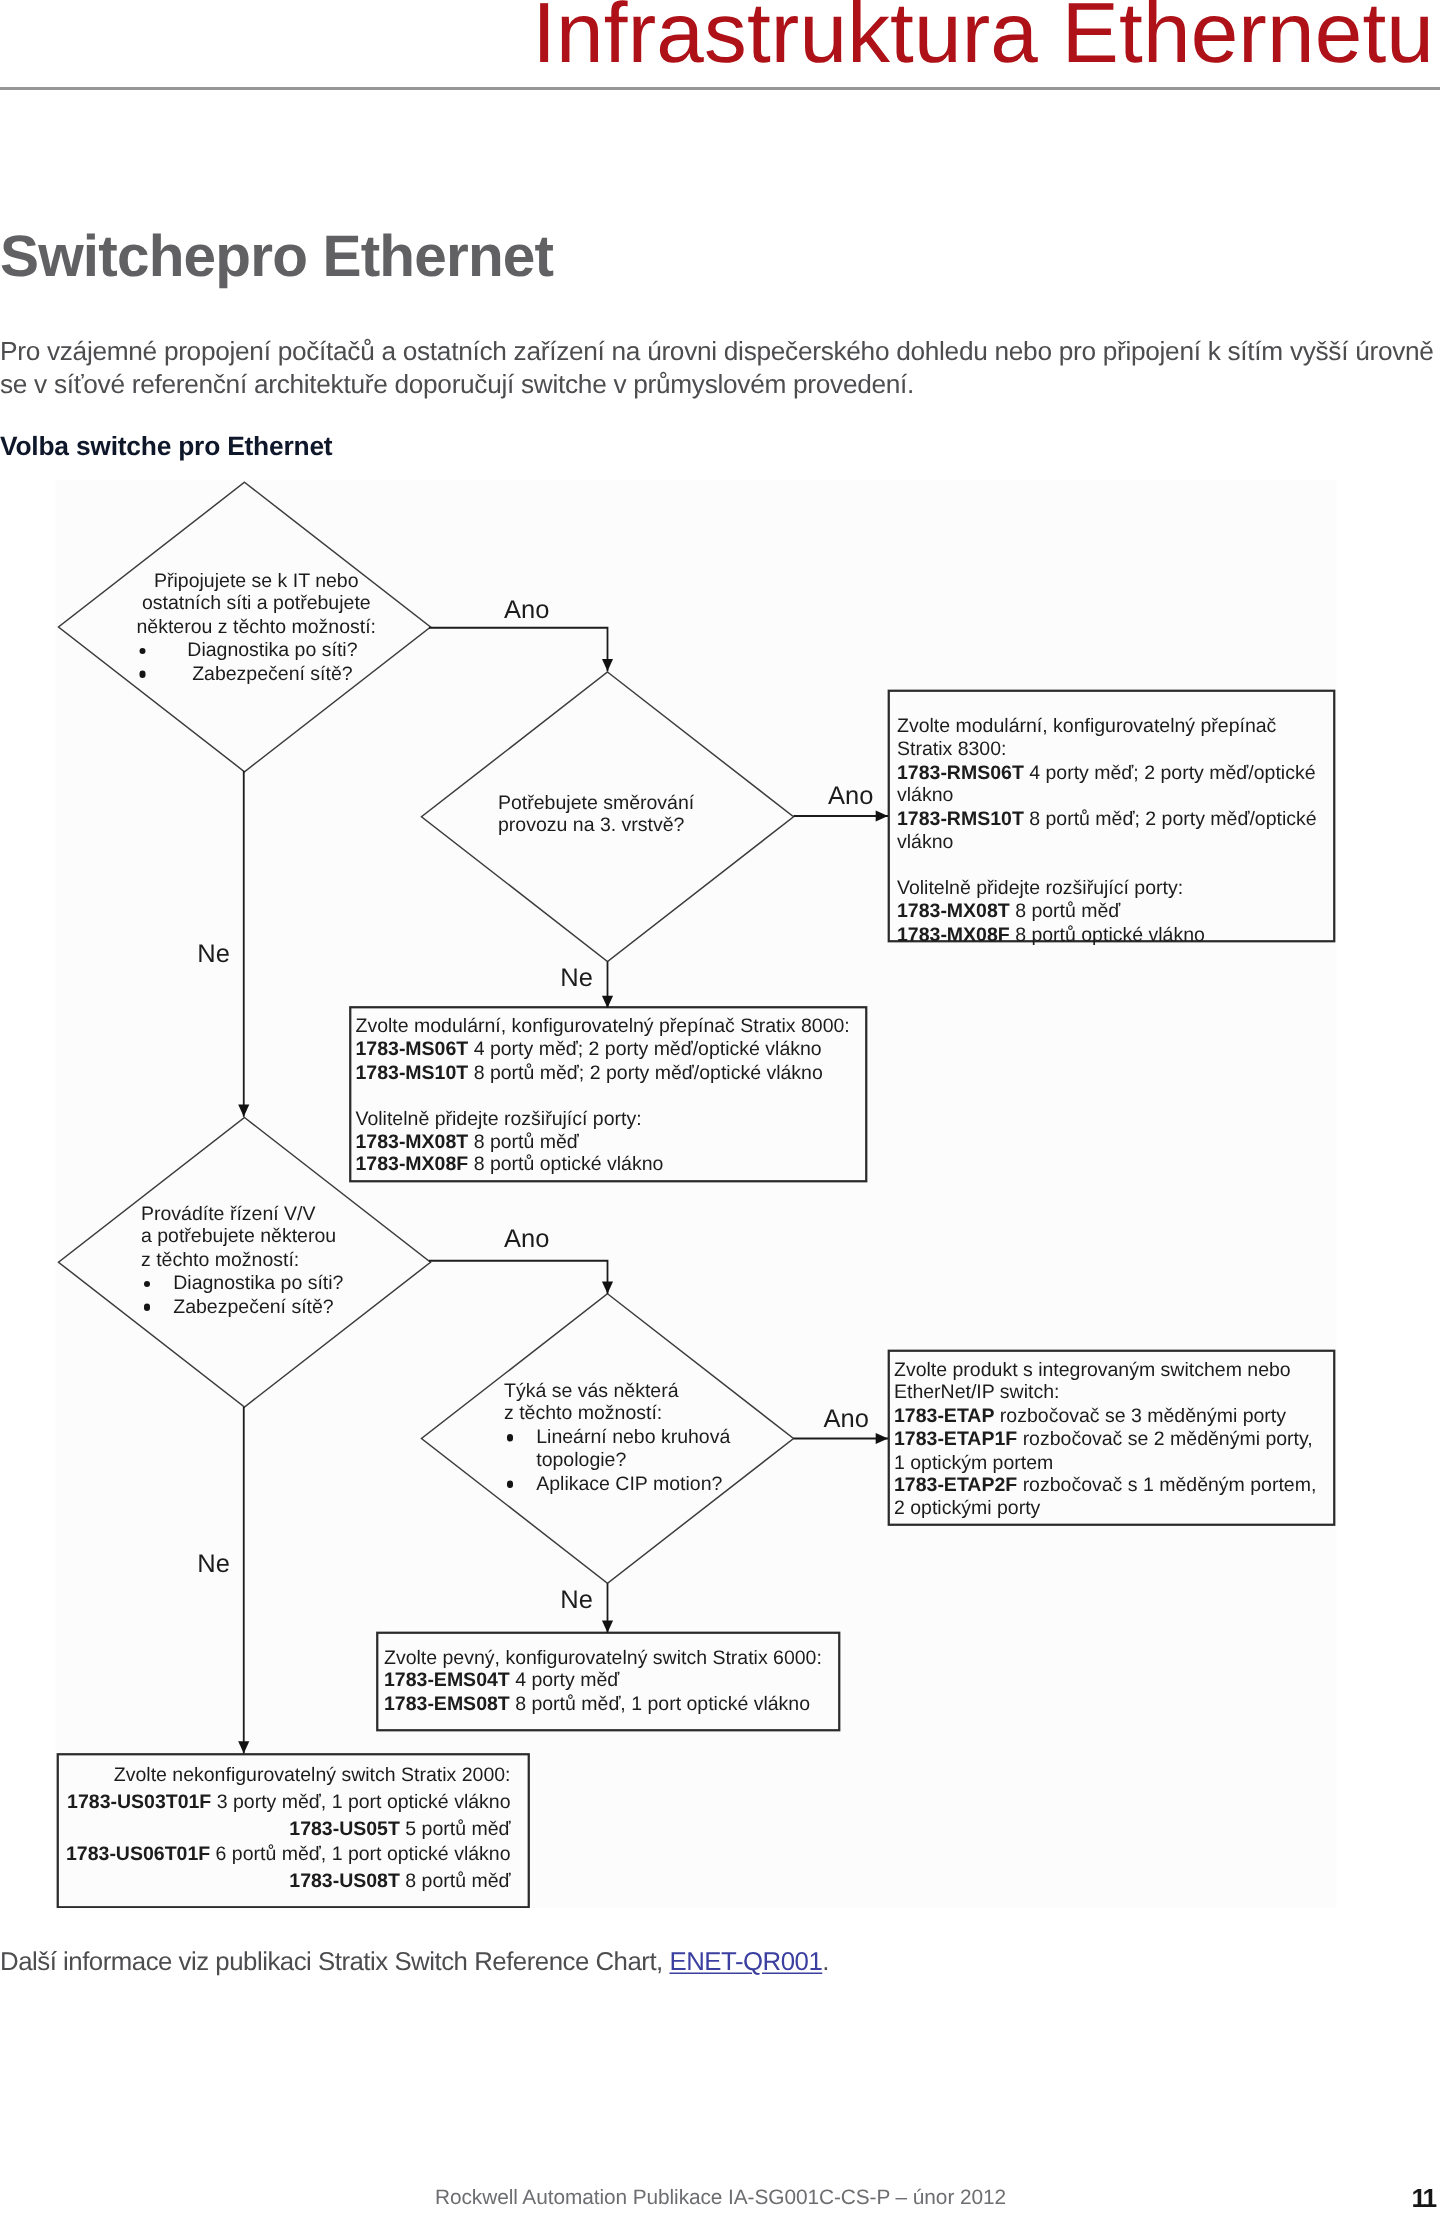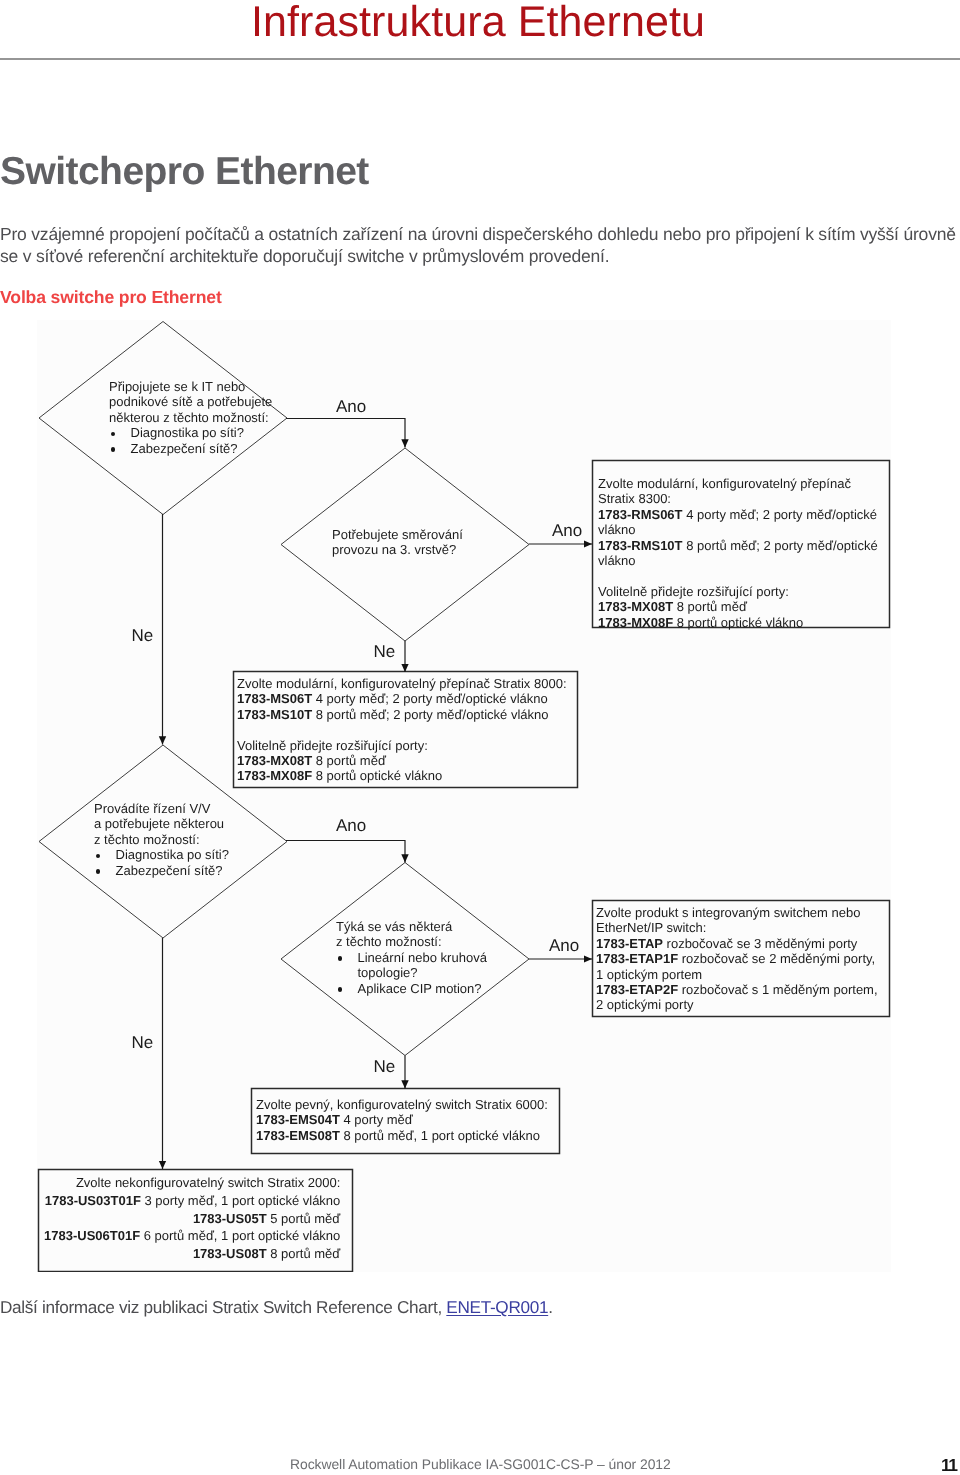--- a/index.html
+++ b/index.html
@@ -2,30 +2,30 @@
 <html><head>
 <meta charset="utf-8">
 <title>Infrastruktura Ethernetu</title>
 <style>
   html,body{margin:0;padding:0;background:#fff;}
   body{width:960px;height:1475px;font-family:"Liberation Sans",sans-serif;
        -webkit-font-smoothing:antialiased;text-rendering:geometricPrecision;}
   .page{position:relative;width:960px;height:1475px;overflow:hidden;background:#fff;}
 
   
-  .hdr-title{position:absolute;left:0;top:-1px;width:956px;text-align:center;
-    font-size:43px;font-weight:400;color:#ae1117;letter-spacing:0.1px;line-height:46px;}
+  .hdr-title{position:absolute;left:0;top:-1px;width:956px;text-align:right;
+    font-size:57px;font-weight:400;color:#ae1117;letter-spacing:0.1px;line-height:46px;}
   .hdr-rule{position:absolute;left:0;top:58px;width:960px;height:1.6px;background:#969696;}
 
   
   .h1{position:absolute;left:0px;top:126px;font-size:39px;font-weight:700;color:#616164;
       letter-spacing:-0.55px;line-height:40px;}
   .intro{position:absolute;left:0px;top:224px;width:958px;font-size:17.5px;color:#4d4d50;
       line-height:21.5px;letter-spacing:-0.2px;margin:0;}
-  .h2{position:absolute;left:0px;top:288px;font-size:17.6px;font-weight:700;color:#ef4444;
+  .h2{position:absolute;left:0px;top:288px;font-size:17.6px;font-weight:700;color:#0f172a;
       letter-spacing:-0.15px;line-height:18px;}
   .note{position:absolute;left:0px;top:1297px;font-size:17.2px;color:#4d4d50;letter-spacing:-0.32px;
       line-height:20px;white-space:nowrap;}
   .note a{color:#3b3fa0;text-decoration:underline;text-underline-offset:1.5px;}
 
   
   .ftr{position:absolute;left:0px;top:1455.5px;width:960px;font-size:13.9px;color:#6d6e71;}
   .ftr-text{position:absolute;left:290px;top:0;letter-spacing:-0.05px;white-space:nowrap;}
   .ftr-page{position:absolute;left:941px;top:-0.5px;font-size:17.5px;font-weight:700;color:#161616;
       letter-spacing:-1.4px;}
@@ -98,23 +98,23 @@
         <path d="M249,520.5 L368,520.5 L368,542.5" marker-end="url(#ah)"></path>
 
         <path d="M125.5,618 L125.5,849" marker-end="url(#ah)"></path>
 
         <path d="M492,639 L555,639" marker-end="url(#ah)"></path>
 
         <path d="M368,735.5 L368,768.5" marker-end="url(#ah)"></path>
       </g>
     </svg>
 
-    <div class="dtext" style="left:72px;top:59px;">
+    <div class="dtext" style="left:54px;top:59px;text-align:center;">
       <div>Připojujete se k IT nebo</div>
-      <div>podnikové sítě a potřebujete</div>
+      <div>ostatních síti a potřebujete</div>
       <div>některou z těchto možností:</div>
       <div class="bullrow">Diagnostika po síti?</div>
       <div class="bullrow">Zabezpečení sítě?</div>
     </div>
 
     <div class="dtext" style="left:295px;top:207px;">
       <div>Potřebujete směrování</div>
       <div>provozu na 3. vrstvě?</div>
     </div>
 

